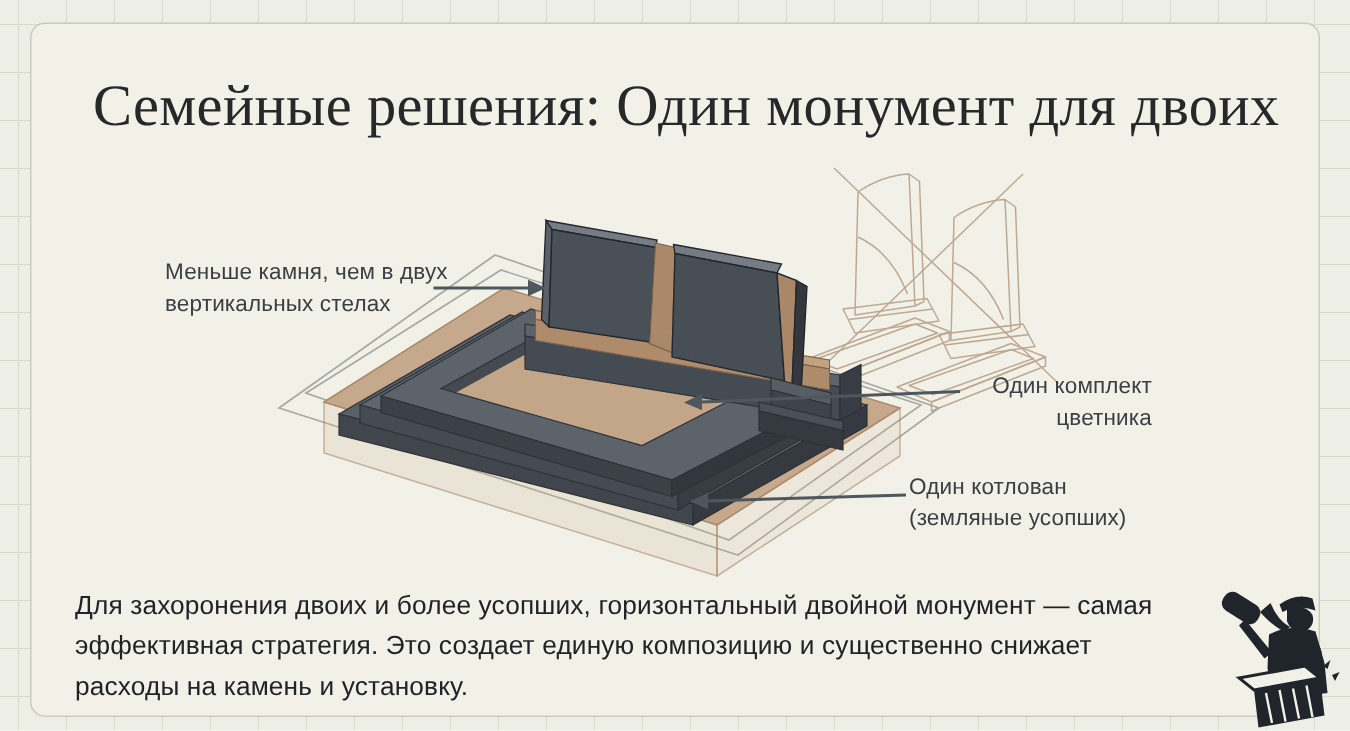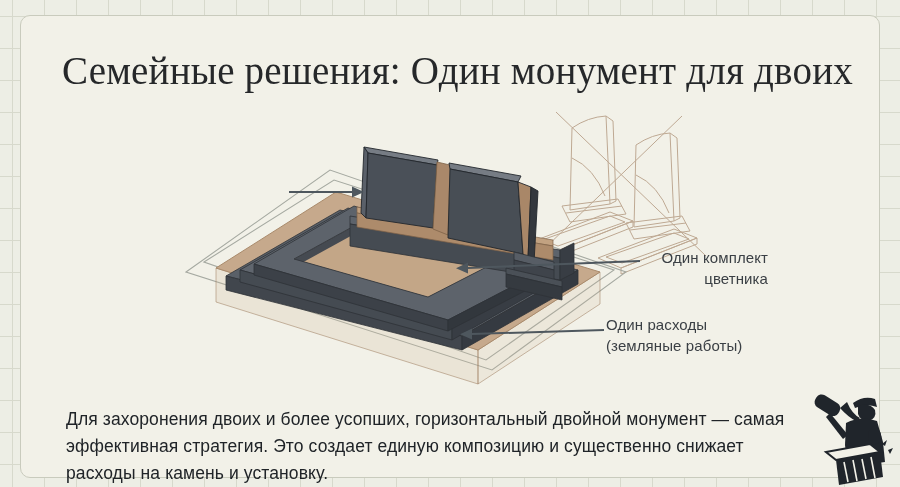--- a/index.html
+++ b/index.html
@@ -25,21 +25,21 @@
   }
   .illustration{position:absolute;left:0;top:0;width:900px;height:487px;pointer-events:none;}
   .label{
     position:absolute;font-size:15px;line-height:21px;font-weight:500;
     color:#3a3f44;letter-spacing:.1px;
   }
   .label-left{left:110px;top:171px;width:190px;}
   .label-flowerbed{left:643px;top:247px;width:125px;text-align:right;}
   .label-excavation{left:606px;top:314px;width:160px;}
   .body-text{
-    position:absolute;left:50px;top:390px;width:748px;margin:16px;
+    position:absolute;left:50px;top:390px;width:748px;margin:0;
     font-size:17.5px;line-height:27px;font-weight:500;color:#202428;
     letter-spacing:.1px;
   }
   .mason{position:absolute;left:790px;top:390px;width:110px;height:100px;}
 </style>
 </head>
 <body>
 
 <div class="stage">
   <div class="panel"></div>
@@ -132,22 +132,23 @@
       <polygon points="352,186.5 364,192 352,197.5" stroke="none"></polygon>
       <line x1="640" y1="261" x2="468" y2="268"></line>
       <polygon points="468,262.5 456,268.3 468,273.5" stroke="none"></polygon>
       <line x1="604" y1="330" x2="472" y2="334"></line>
       <polygon points="472,328.5 460,334.2 472,339.5" stroke="none"></polygon>
     </g>
   </svg>
 
   <h1 class="title">Семейные решения: Один монумент для двоих</h1>
 
+  <div class="label label-left">Меньше камня, чем в двух вертикальных стелах</div>
   <div class="label label-flowerbed">Один комплект цветника</div>
-  <div class="label label-excavation">Один расходы (земляные работы)</div>
+  <div class="label label-excavation">Один котлован (земляные усопших)</div>
 
   <p class="body-text">Для захоронения двоих и более усопших, горизонтальный двойной монумент — самая эффективная стратегия. Это создает единую композицию и существенно снижает расходы на камень и установку.</p>
 
   <svg class="mason" viewBox="0 0 110 100" xmlns="http://www.w3.org/2000/svg">
     <g fill="#20252b" stroke="none">
 
       <rect x="24" y="8" width="27" height="14" rx="6" transform="rotate(32 37 15)"></rect>
 
       <path d="M40,23 L58,45 L53,49 L36,27 Z"></path>
 

